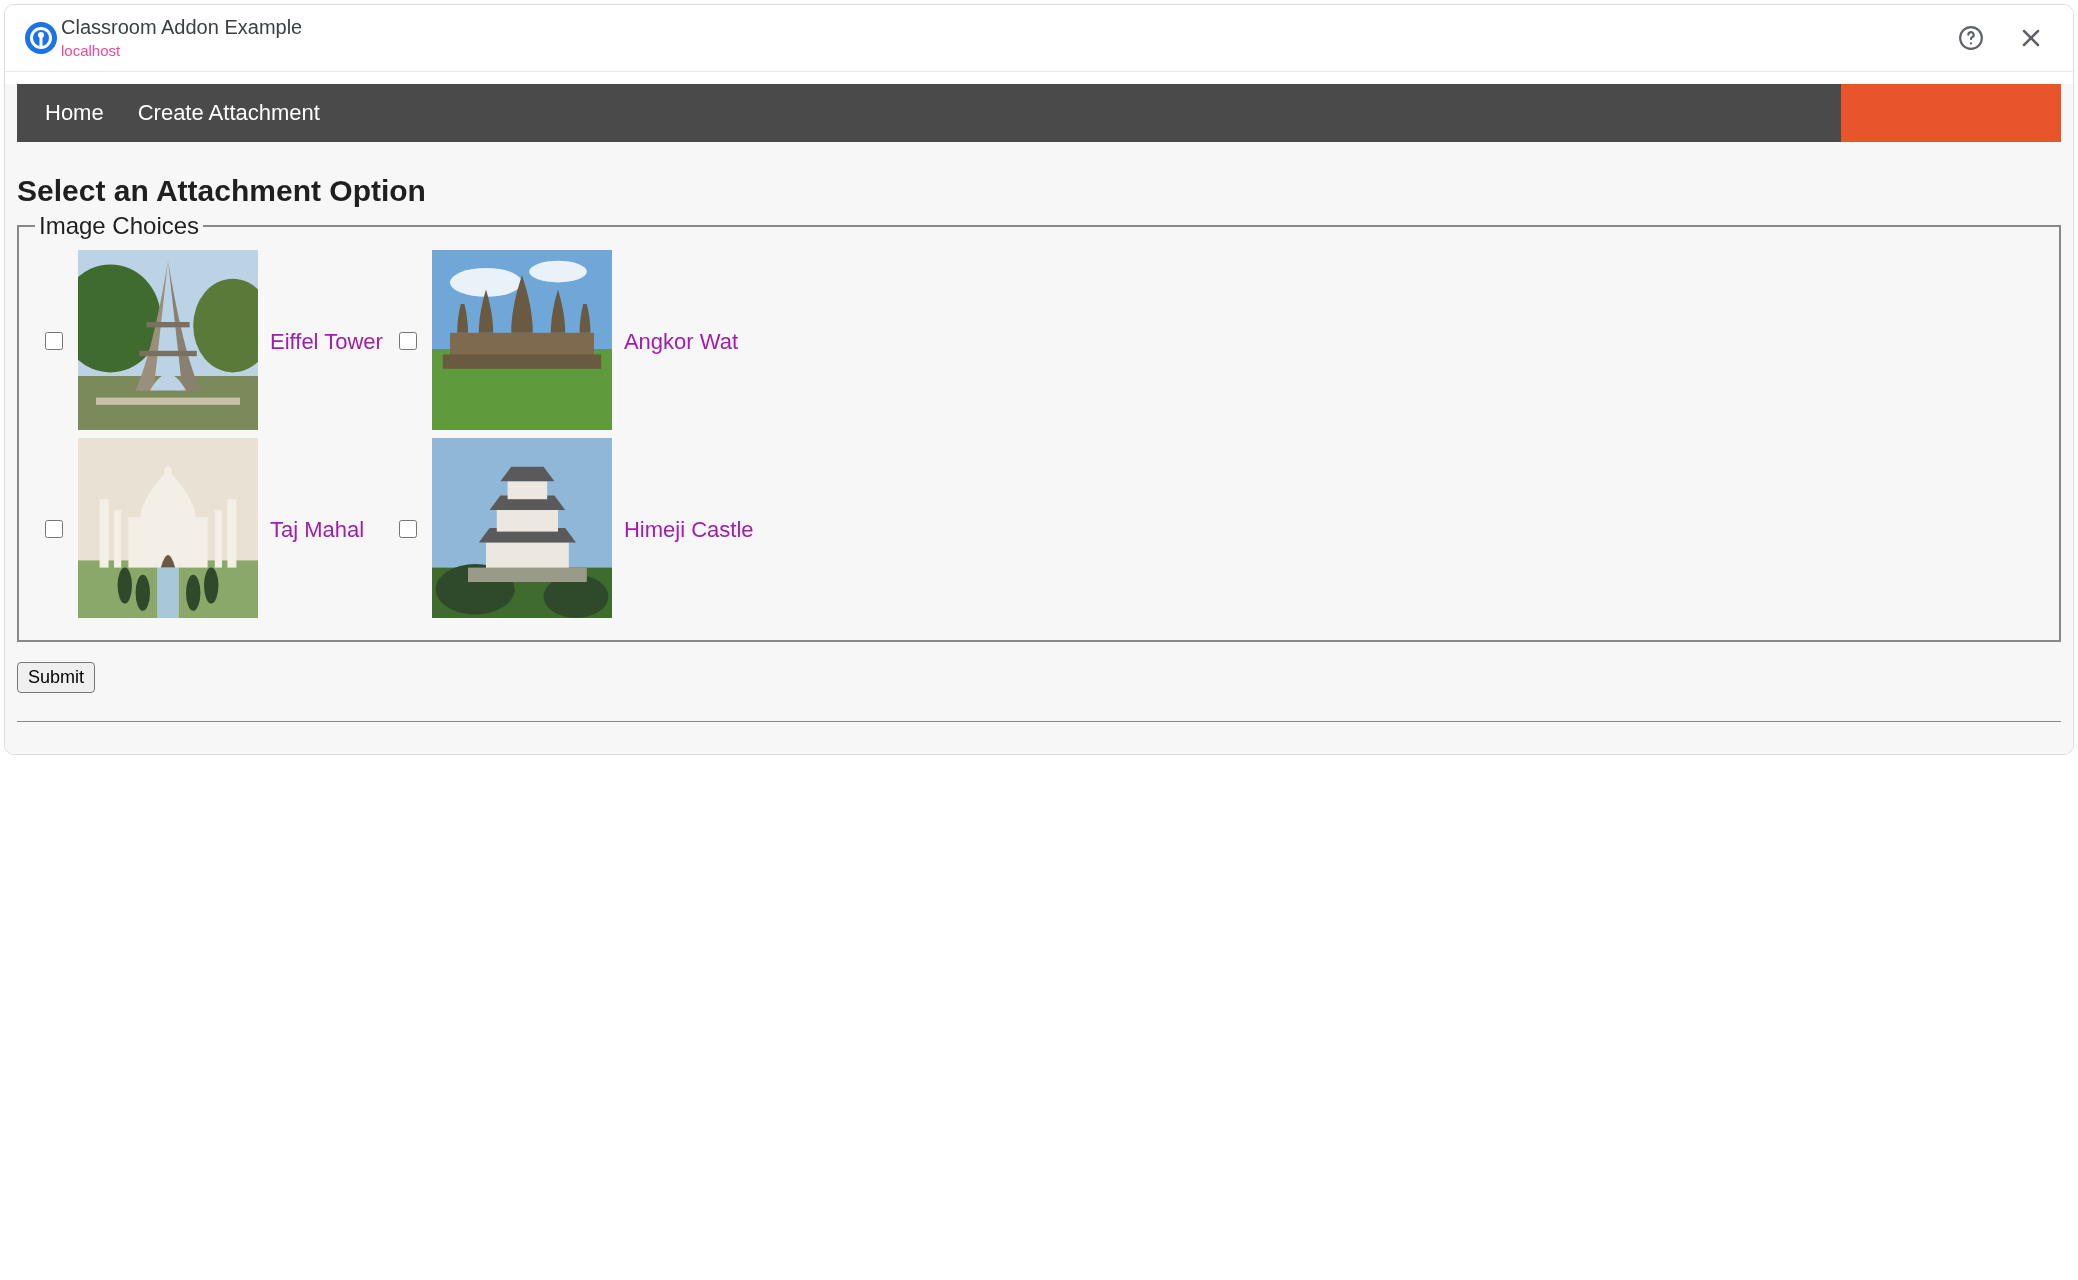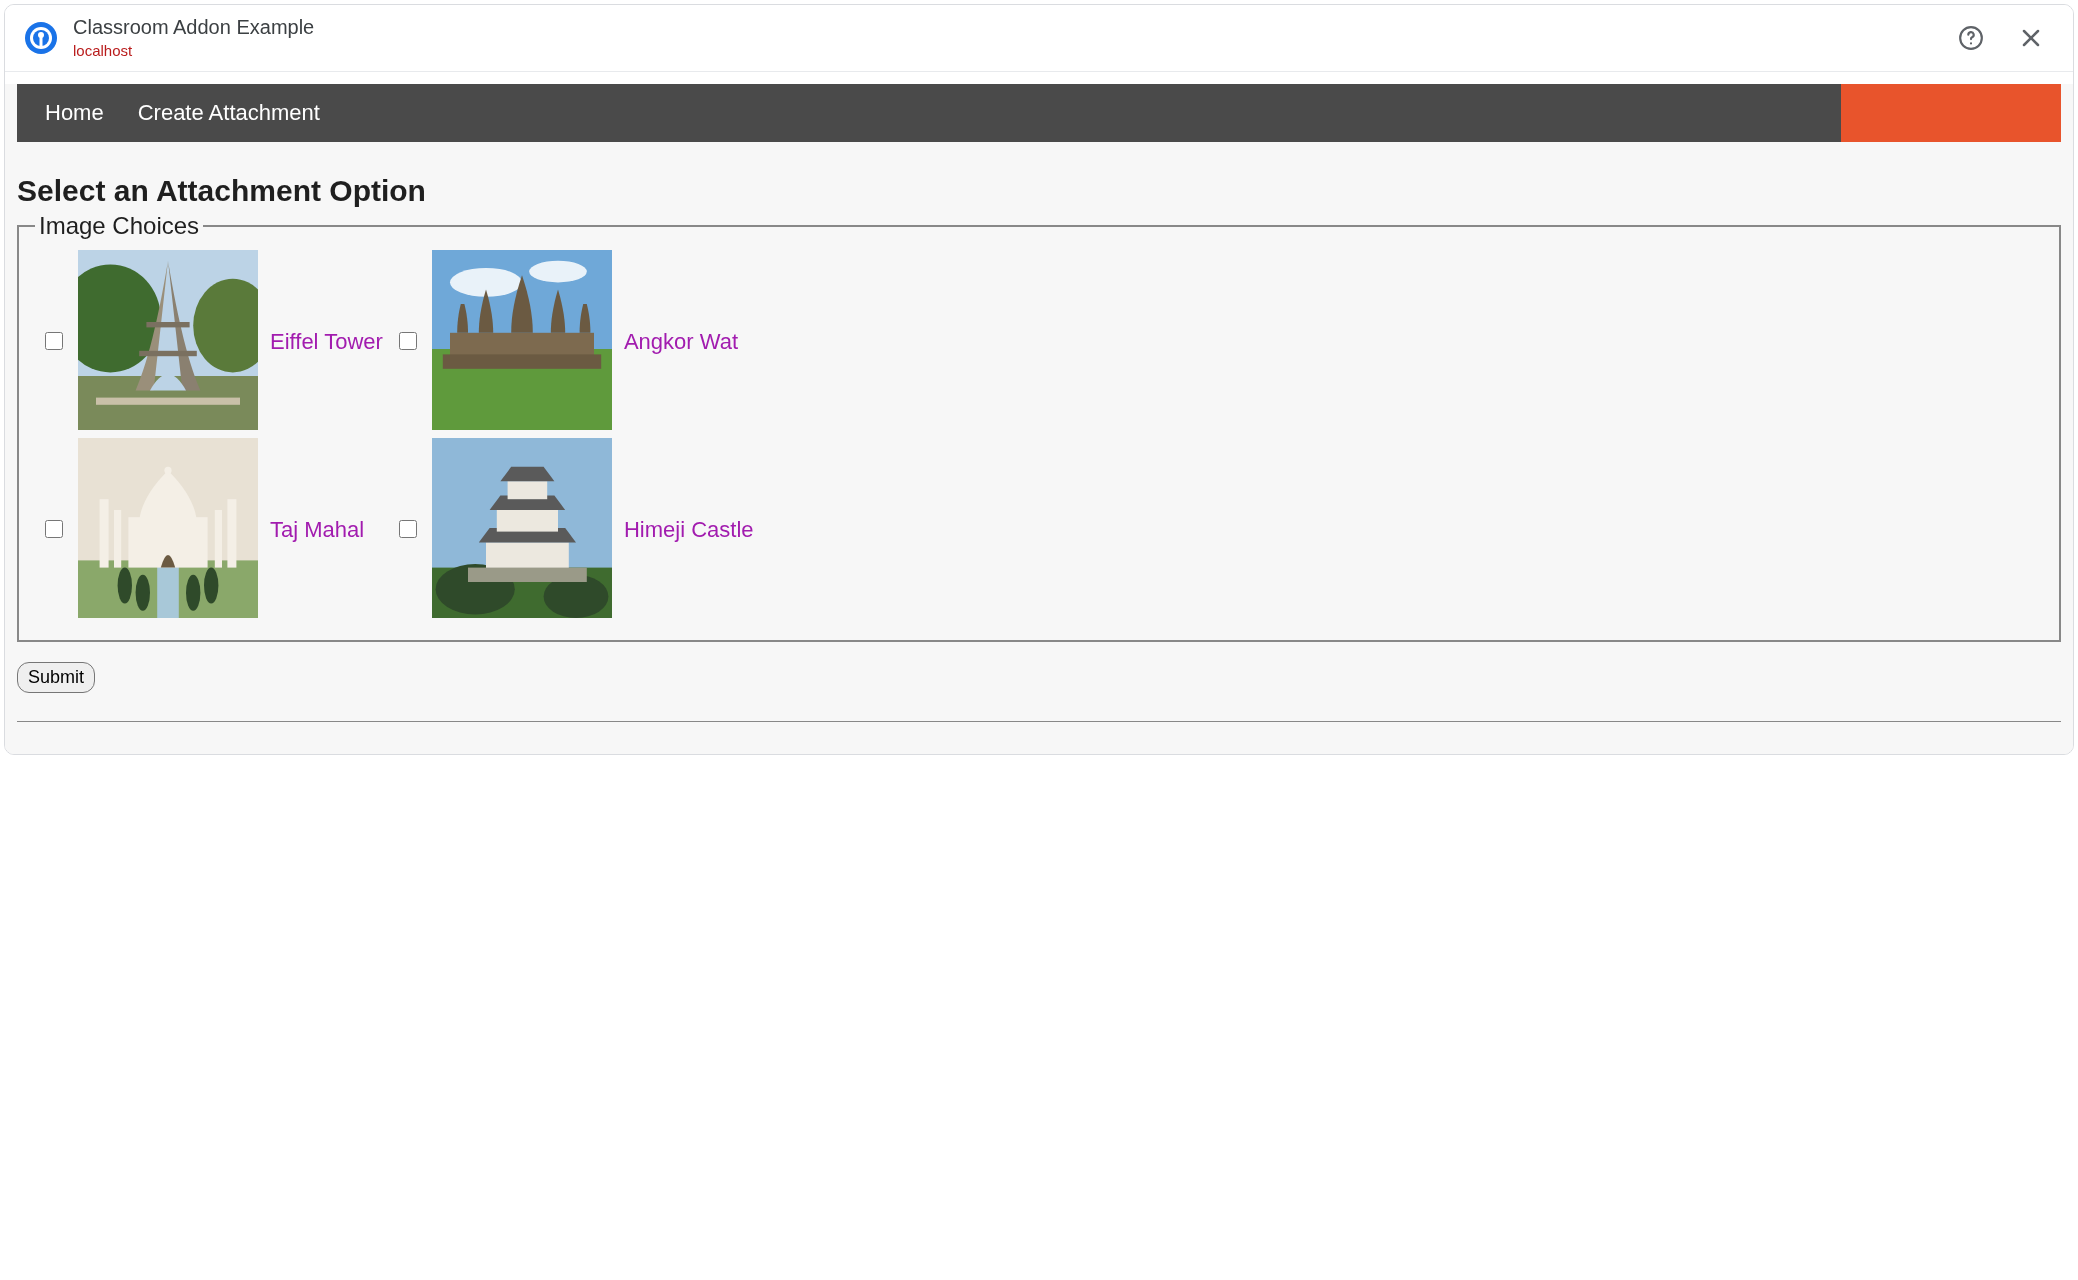--- a/index.html
+++ b/index.html
@@ -14,38 +14,38 @@
       border-radius: 10px;
       margin: 4px;
       overflow: hidden;
       background: #fff;
     }
     .titlebar {
       display: flex;
       align-items: center;
       padding: 10px 18px 10px 18px;
       border-bottom: 1px solid #e8eaed;
-      gap: 14px;
+      gap: 2px;
       background: #fff;
     }
     .app-icon {
       width: 36px; height: 36px;
       display: inline-flex;
       align-items: center; justify-content: center;
       flex-shrink: 0;
     }
     .title-block { flex: 1 1 auto; line-height: 1.25; }
     .title-text {
       font-size: 20px;
       color: #3c4043;
       font-family: "Google Sans", Arial, sans-serif;
     }
     .subtitle-text {
       font-size: 15px;
-      color: #b91c1c;
+      color: #ec4899;
       margin-top: 2px;
     }
     .title-actions { display: flex; align-items: center; gap: 24px; margin-right: 6px; }
     .icon-btn {
       width: 36px; height: 36px;
       display: inline-flex; align-items: center; justify-content: center;
       color: #5f6368; cursor: pointer; border-radius: 50%;
     }
     .content { background: #f7f7f7; padding: 0; }
     .navbar {
@@ -99,21 +99,21 @@
       background: #ddd;
     }
     .choice-label { font-size: 22px; color: #a21caf; padding-left: 4px; padding-right: 22px; white-space: nowrap; }
 
     .submit-btn {
       margin-top: 20px;
       font-size: 18px;
       padding: 4px 10px;
       background: #efefef;
       border: 1px solid #767676;
-      border-radius: 12px;
+      border-radius: 4px;
       cursor: pointer;
       font-family: Arial, sans-serif;
     }
     hr.sep {
       margin: 28px 0 8px 0;
       border: none;
       border-top: 1px solid #888;
     }
 
     

